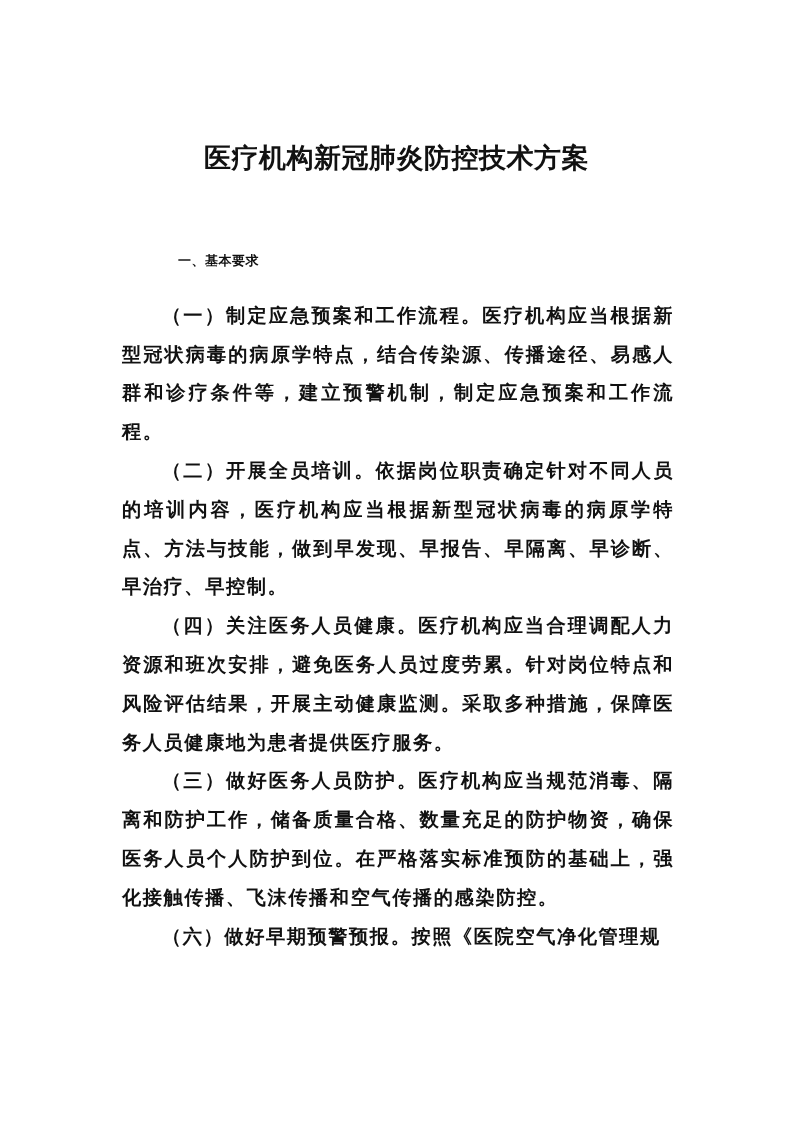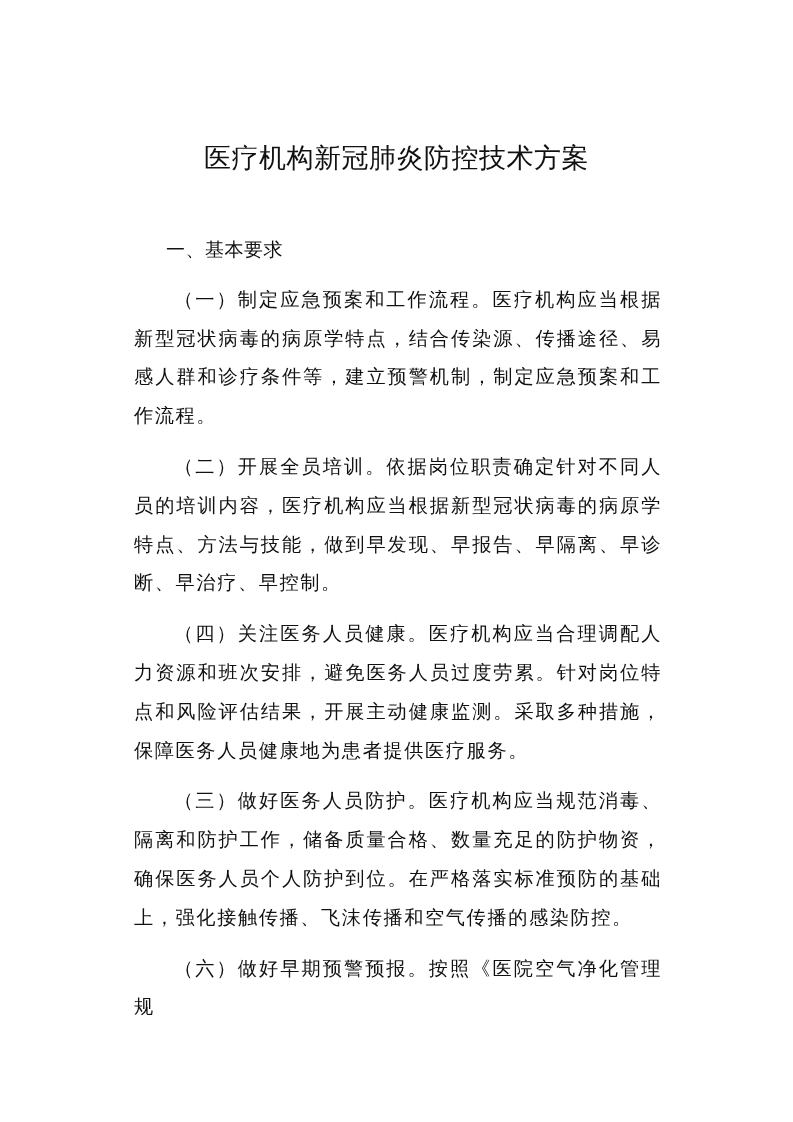--- a/index.html
+++ b/index.html
@@ -1,32 +1,32 @@
 <!DOCTYPE html>
 <html><head>
   <meta charset="utf-8">
   <style>
     html, body { margin: 0; padding: 0; background: #ffffff; }
     body { width: 793px; height: 1122px; position: relative; overflow: hidden; color: #111; }
     .page { position: absolute; left: 0; top: 0; width: 793px; height: 1122px; background: #fff; }
     .title {
       position: absolute; left: 0; width: 793px; top: 138px; text-align: center;
-      font-family: "DejaVu Sans", sans-serif; font-weight: normal; font-size: 27px; letter-spacing: 0.5px;
+      font-family: "DejaVu Sans", sans-serif; font-weight: bold; font-size: 27px; letter-spacing: 0.5px;
       line-height: 40px;
     }
     .body {
       position: absolute; left: 122px; top: 226px; width: 552px;
       font-family: "DejaVu Serif", serif; font-size: 19.2px; line-height: 38.8px;
       text-align: justify; text-justify: inter-character; letter-spacing: 1.6px;
     }
     .heading {
-      font-family: "DejaVu Sans", sans-serif; font-weight: normal; font-size: 19px;
-      padding-left: 40px; margin: 4px; height: 38.8px; letter-spacing: 0.5px;
+      font-family: "DejaVu Sans", sans-serif; font-weight: bold; font-size: 13px;
+      padding-left: 40px; margin: 16px; height: 38.8px; letter-spacing: 0.5px;
     }
-    .para { margin: 12px; text-indent: 40px; }
+    .para { margin: 0; text-indent: 40px; font-weight: bold; }
   </style>
 </head>
 <body>
 
 <div class="page">
   <div class="title">医疗机构新冠肺炎防控技术方案</div>
   <div class="body">
     <div class="heading">一、基本要求</div>
     <p class="para">（一）制定应急预案和工作流程。医疗机构应当根据新型冠状病毒的病原学特点，结合传染源、传播途径、易感人群和诊疗条件等，建立预警机制，制定应急预案和工作流程。</p>
     <p class="para">（二）开展全员培训。依据岗位职责确定针对不同人员的培训内容，医疗机构应当根据新型冠状病毒的病原学特点、方法与技能，做到早发现、早报告、早隔离、早诊断、早治疗、早控制。</p>

